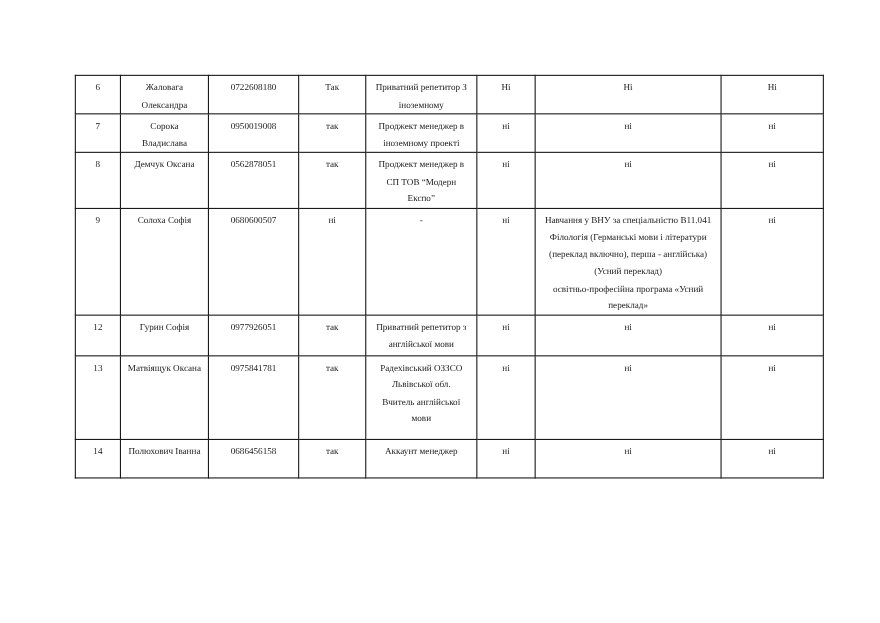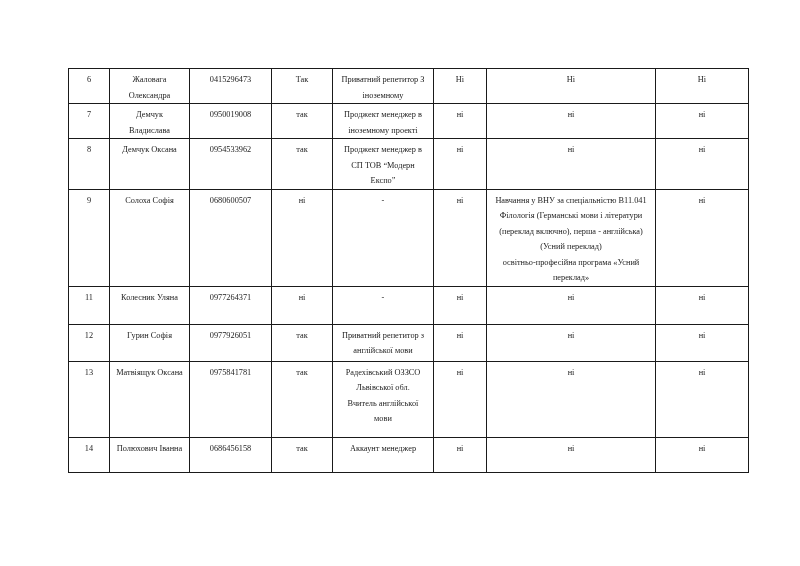--- a/index.html
+++ b/index.html
@@ -38,50 +38,50 @@
         <col style="width: 169px;">
         <col style="width: 93px;">
       </colgroup>
     <tbody id="tbody">
         <tr style="height: 34px;">
           <td>6</td>
           <td>
             <span class="line">Жаловага</span>
             <span class="line">Олександра</span>
           </td>
-          <td>0415296473</td>
+          <td>0722608180</td>
           <td>Так</td>
           <td>
             <span class="line">Приватний репетитор З</span>
             <span class="line">іноземному</span>
           </td>
           <td>Ні</td>
           <td>Ні</td>
           <td>Ні</td>
         </tr>
         <tr style="height: 34px;">
           <td>7</td>
           <td>
-            <span class="line">Демчук</span>
+            <span class="line">Сорока</span>
             <span class="line">Владислава</span>
           </td>
           <td>0950019008</td>
           <td>так</td>
           <td>
             <span class="line">Проджект менеджер в</span>
             <span class="line">іноземному проекті</span>
           </td>
           <td>ні</td>
           <td>ні</td>
           <td>ні</td>
         </tr>
         <tr style="height: 46px;">
           <td>8</td>
           <td>Демчук Оксана</td>
-          <td>0954533962</td>
+          <td>0562878051</td>
           <td>так</td>
           <td>
             <span class="line">Проджект менеджер в</span>
             <span class="line">СП ТОВ “Модерн</span>
             <span class="line">Експо”</span>
           </td>
           <td>ні</td>
           <td>ні</td>
           <td>ні</td>
         </tr>
@@ -93,30 +93,20 @@
           <td>-</td>
           <td>ні</td>
           <td>
             <span class="line">Навчання у ВНУ за спеціальністю В11.041</span>
             <span class="line">Філологія (Германські мови і літератури</span>
             <span class="line">(переклад включно), перша - англійська)</span>
             <span class="line">(Усний переклад)</span>
             <span class="line">освітньо-професійна програма «Усний</span>
             <span class="line">переклад»</span>
           </td>
-          <td>ні</td>
-        </tr>
-        <tr style="height: 38px;">
-          <td>11</td>
-          <td>Колесник Уляна</td>
-          <td>0977264371</td>
-          <td>ні</td>
-          <td>-</td>
-          <td>ні</td>
-          <td>ні</td>
           <td>ні</td>
         </tr>
         <tr style="height: 37px;">
           <td>12</td>
           <td>Гурин Софія</td>
           <td>0977926051</td>
           <td>так</td>
           <td>
             <span class="line">Приватний репетитор з</span>
             <span class="line">англійської мови</span>

